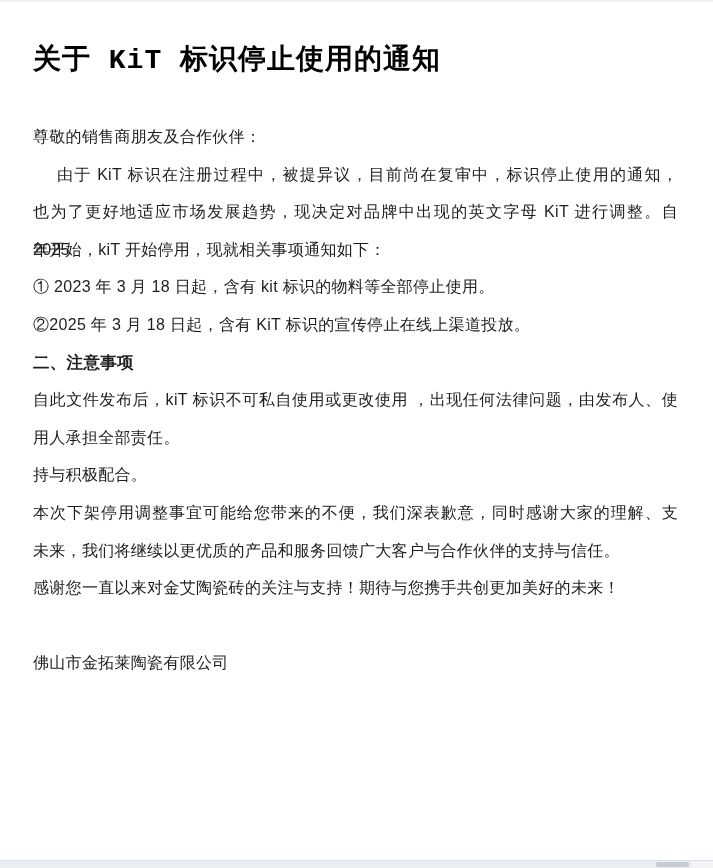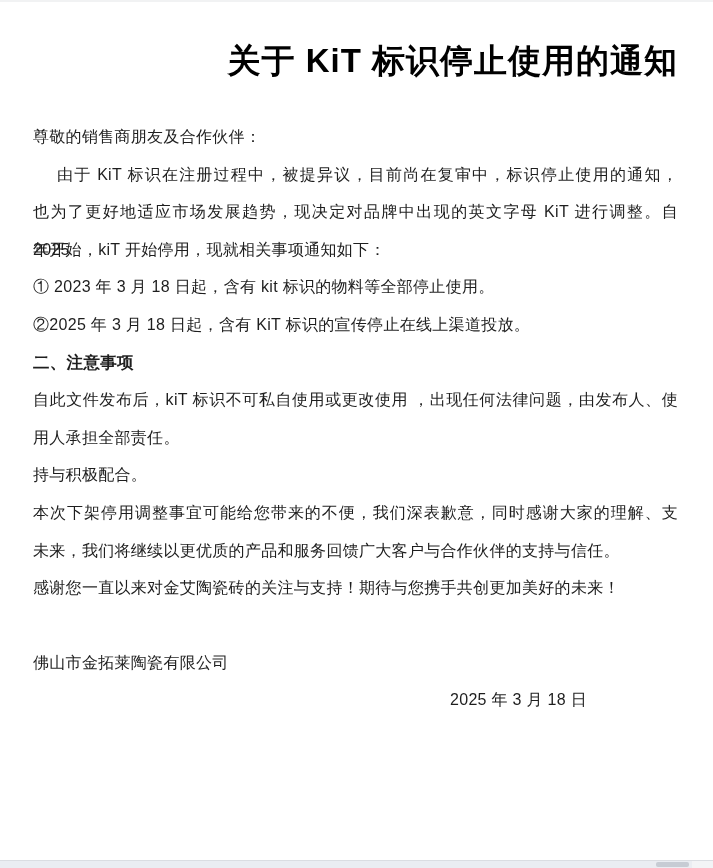--- a/index.html
+++ b/index.html
@@ -28,27 +28,28 @@
     background:#f1f2f3;
   }
   .content{
     position:absolute;
     top:0;left:0;
     width:713px;
     box-sizing:border-box;
     padding:45px 35px 0 33px;
   }
   .notice-title{
-    font-size:33px;
+    font-size:28px;
     line-height:32px;
     font-weight:700;
     letter-spacing:1px;
-    text-align:right;
+    text-align:left;
     color:var(--title-color);
     margin:0 0 41px 0;
+    font-family:Liberation Mono, monospace;
   }
   .line{
     font-size:16px;
     line-height:37.6px;
     height:37.6px;
     letter-spacing:0.3px;
   }
   .bold{
     font-weight:700;
     font-size:16.5px;
@@ -112,21 +113,20 @@
     <div class="line bold">二、注意事项</div>
     <div class="line jf">自此文件发布后，kiT 标识不可私自使用或更改使用 ，出现任何法律问题，由发布人、使</div>
     <div class="line">用人承担全部责任。</div>
     <div class="line">持与积极配合。</div>
     <div class="line jf">本次下架停用调整事宜可能给您带来的不便，我们深表歉意，同时感谢大家的理解、支</div>
     <div class="line">未来，我们将继续以更优质的产品和服务回馈广大客户与合作伙伴的支持与信任。</div>
     <div class="line">感谢您一直以来对金艾陶瓷砖的关注与支持！期待与您携手共创更加美好的未来！</div>
 
     <div class="signature">
       <div class="line sig-company">佛山市金拓莱陶瓷有限公司</div>
-      <div class="line sig-date">2025 年 3 月 18 日</div>
     </div>
   </div>
 
   <div class="bottom-bar">
     <div class="scroll-thumb"></div>
     <div class="scroll-corner"></div>
   </div>
 </div>
 
 </body></html>

